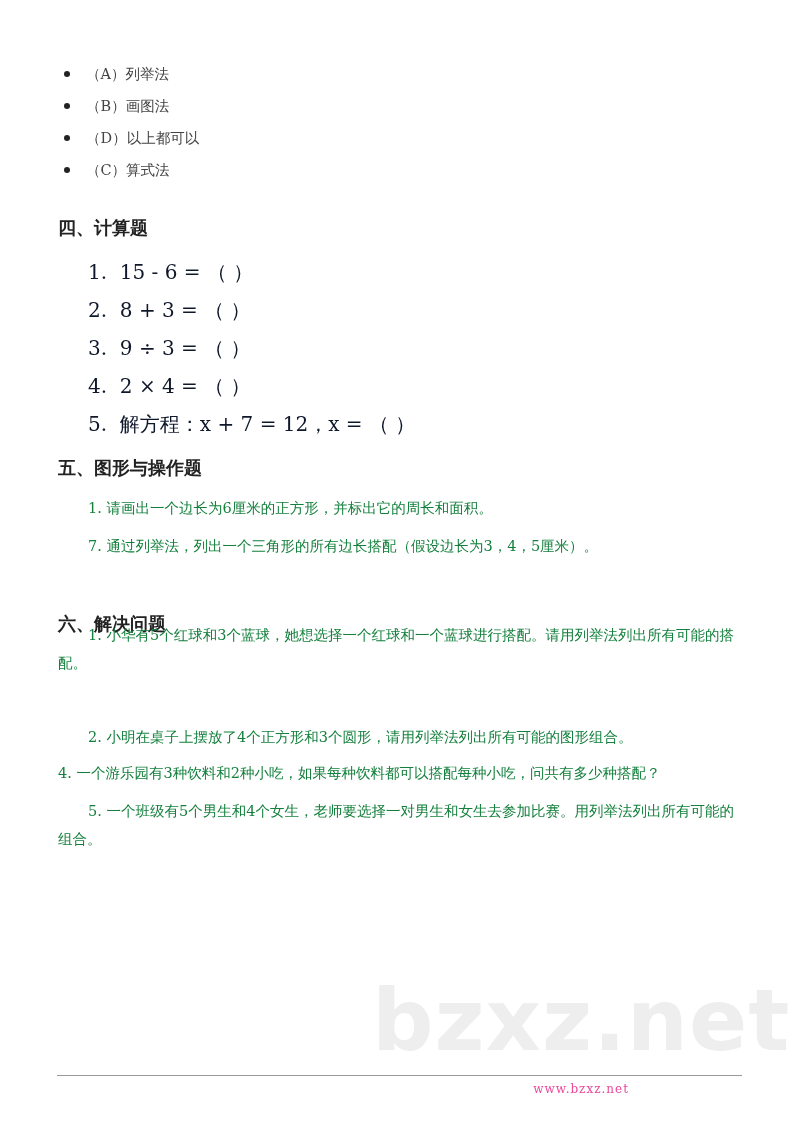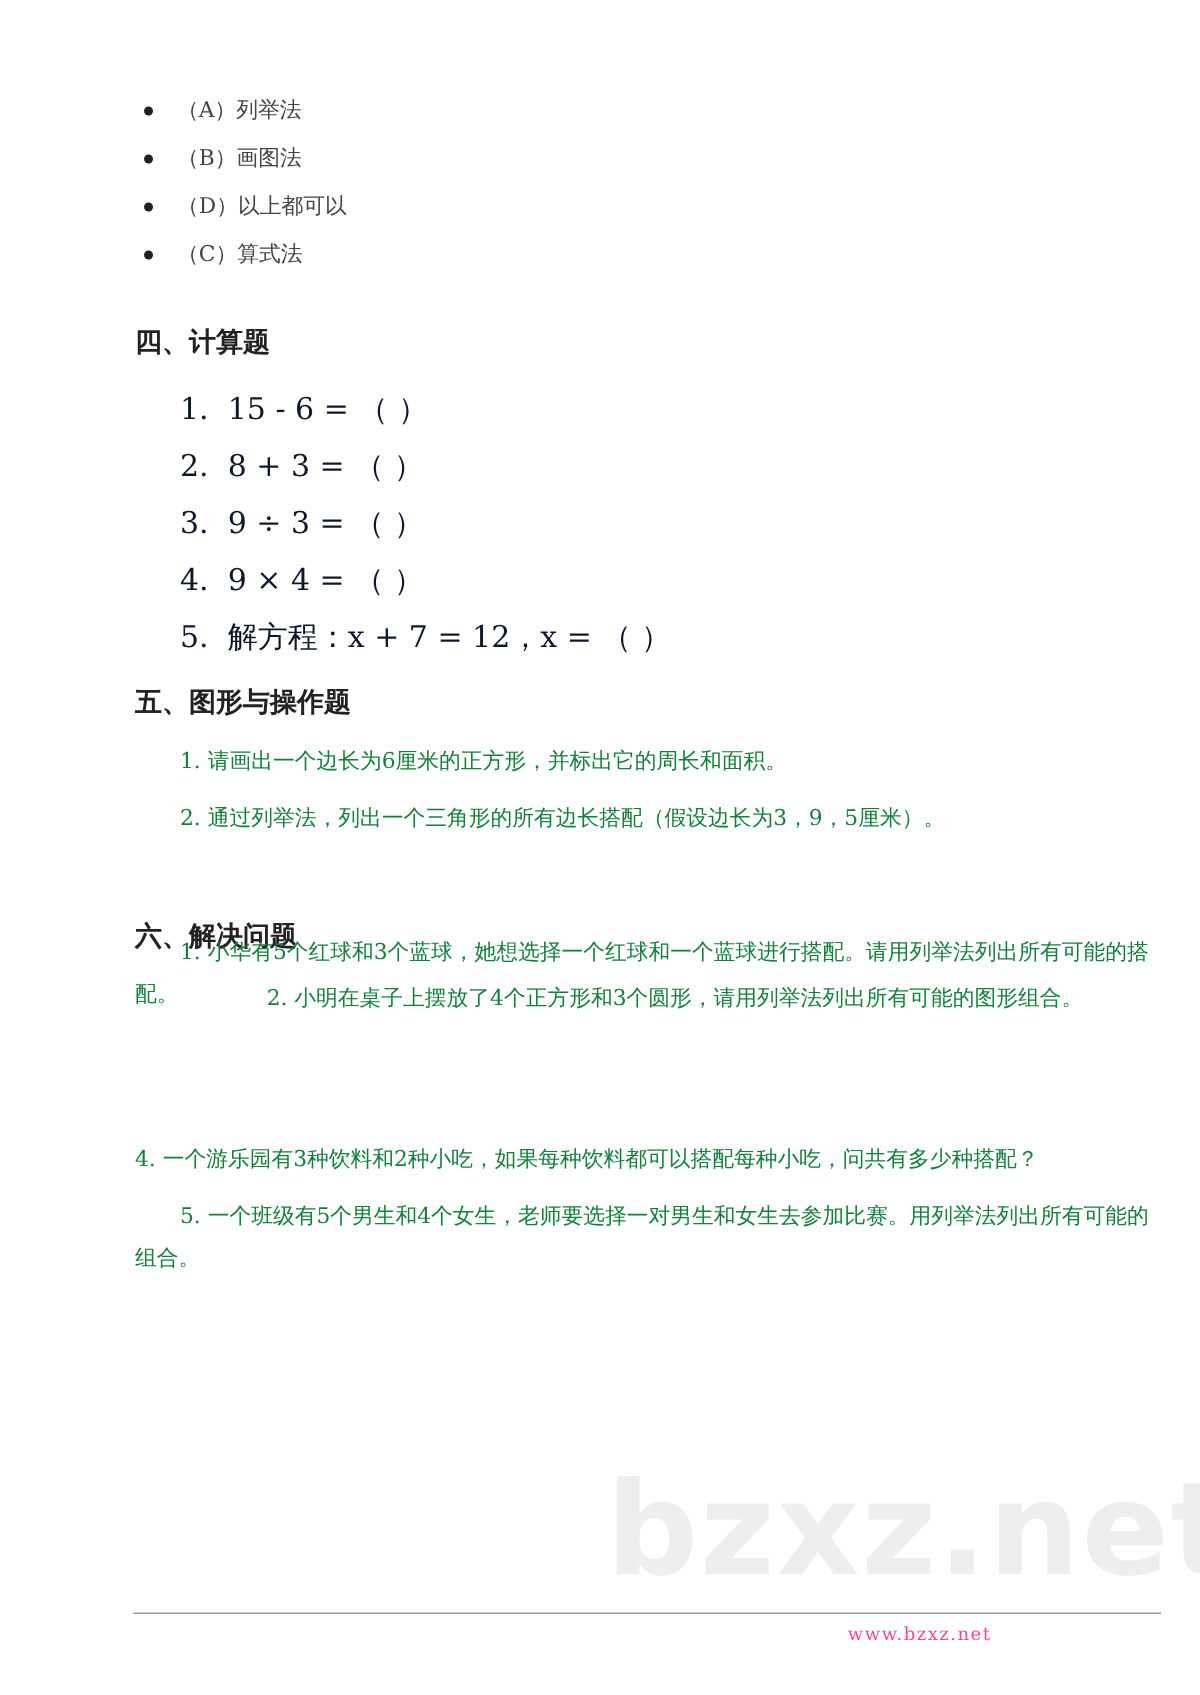--- a/index.html
+++ b/index.html
@@ -1,18 +1,18 @@
 <!DOCTYPE html>
 <html><head>
 <meta charset="utf-8">
 <style>
   html, body { margin: 0; padding: 0; background: #ffffff; }
   body { width: 800px; height: 1130px; position: relative; overflow: hidden;
          font-family: "DejaVu Serif", "Liberation Serif", serif; color: #333; }
-  .page { position: absolute; left: 0; top: 0; width: 689px; height: 1130px; margin-left: 32px; }
+  .page { position: absolute; left: 0; top: 0; width: 689px; height: 1130px; }
   .options { position: absolute; left: 58px; top: 58px; margin: 0; padding: 0; list-style: none; }
   .options li { height: 32px; line-height: 32px; font-size: 14.5px; color: #444; position: relative; padding-left: 28px; }
   .options li .bullet { position: absolute; left: 6px; top: 13px; width: 6px; height: 6px; border-radius: 50%; background: #222; }
   .section-title { position: absolute; left: 58px; font-size: 18px; font-weight: bold; color: #222;
                    font-family: "DejaVu Sans", "Liberation Sans", sans-serif; margin: 0; }
   .calc-list { position: absolute; left: 88px; top: 253px; margin: 0; padding: 0; list-style: none; }
   .calc-list li { height: 38px; line-height: 38px; font-size: 20px; color: #0f172a; white-space: pre; }
   .item { position: absolute; font-size: 14.5px; color: #15803d; line-height: 28px; margin: 0; }
   .item.indent { left: 58px; width: 690px; text-indent: 30px; }
   .item.flush { left: 58px; width: 700px; }
@@ -32,31 +32,31 @@
     <li><span class="bullet"></span><span>（B）画图法</span></li>
     <li><span class="bullet"></span><span>（D）以上都可以</span></li>
     <li><span class="bullet"></span><span>（C）算式法</span></li>
   </ul>
 
   <h2 class="section-title" style="top:216px;">四、计算题</h2>
   <ol class="calc-list">
     <li>1.  15 - 6 = （ ）</li>
     <li>2.  8 + 3 = （ ）</li>
     <li>3.  9 ÷ 3 = （ ）</li>
-    <li>4.  9 × 4 = （ ）</li>
+    <li>4.  2 × 4 = （ ）</li>
     <li>5.  解方程：x + 7 = 12，x = （ ）</li>
   </ol>
 
   <h2 class="section-title" style="top:456px;">五、图形与操作题</h2>
   <p class="item indent" style="top:494px;">1. 请画出一个边长为6厘米的正方形，并标出它的周长和面积。</p>
-  <p class="item indent" style="top:532px;">2. 通过列举法，列出一个三角形的所有边长搭配（假设边长为3，9，5厘米）。</p>
+  <p class="item indent" style="top:532px;">7. 通过列举法，列出一个三角形的所有边长搭配（假设边长为3，4，5厘米）。</p>
 
   <h2 class="section-title" style="top:612px;">六、解决问题</h2>
   <p class="item indent" style="top:621px;">1. 小华有5个红球和3个蓝球，她想选择一个红球和一个蓝球进行搭配。请用列举法列出所有可能的搭配。</p>
-  <p class="item indent" style="top:652px;text-align:center;">2. 小明在桌子上摆放了4个正方形和3个圆形，请用列举法列出所有可能的图形组合。</p>
+  <p class="item indent" style="top:723px;">2. 小明在桌子上摆放了4个正方形和3个圆形，请用列举法列出所有可能的图形组合。</p>
   <p class="item flush" style="top:759px;">4. 一个游乐园有3种饮料和2种小吃，如果每种饮料都可以搭配每种小吃，问共有多少种搭配？</p>
   <p class="item indent" style="top:797px;">5. 一个班级有5个男生和4个女生，老师要选择一对男生和女生去参加比赛。用列举法列出所有可能的组合。</p>
 
   <div class="watermark">bzxz.net</div>
 
   <div class="footer-line"></div>
   <div class="footer-url">www.bzxz.net</div>
 </div>
 
 </body></html>

